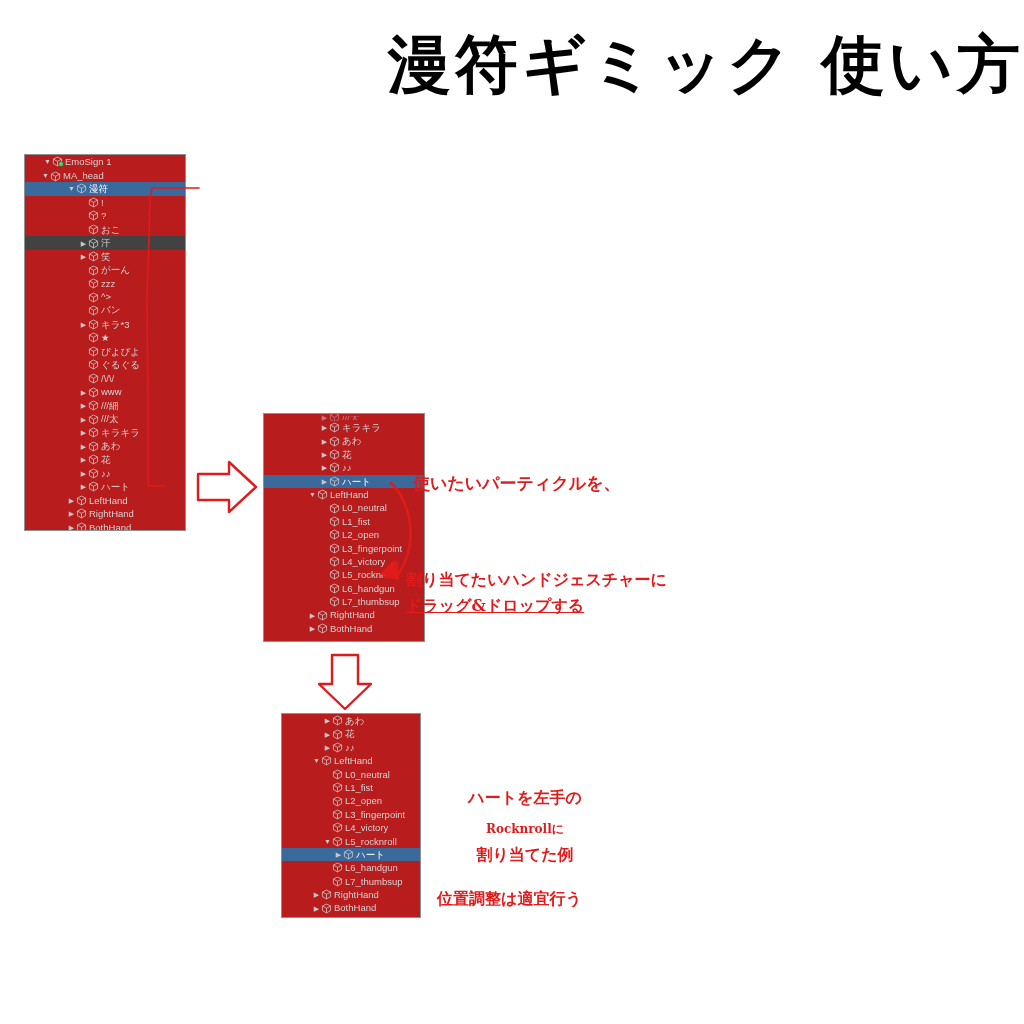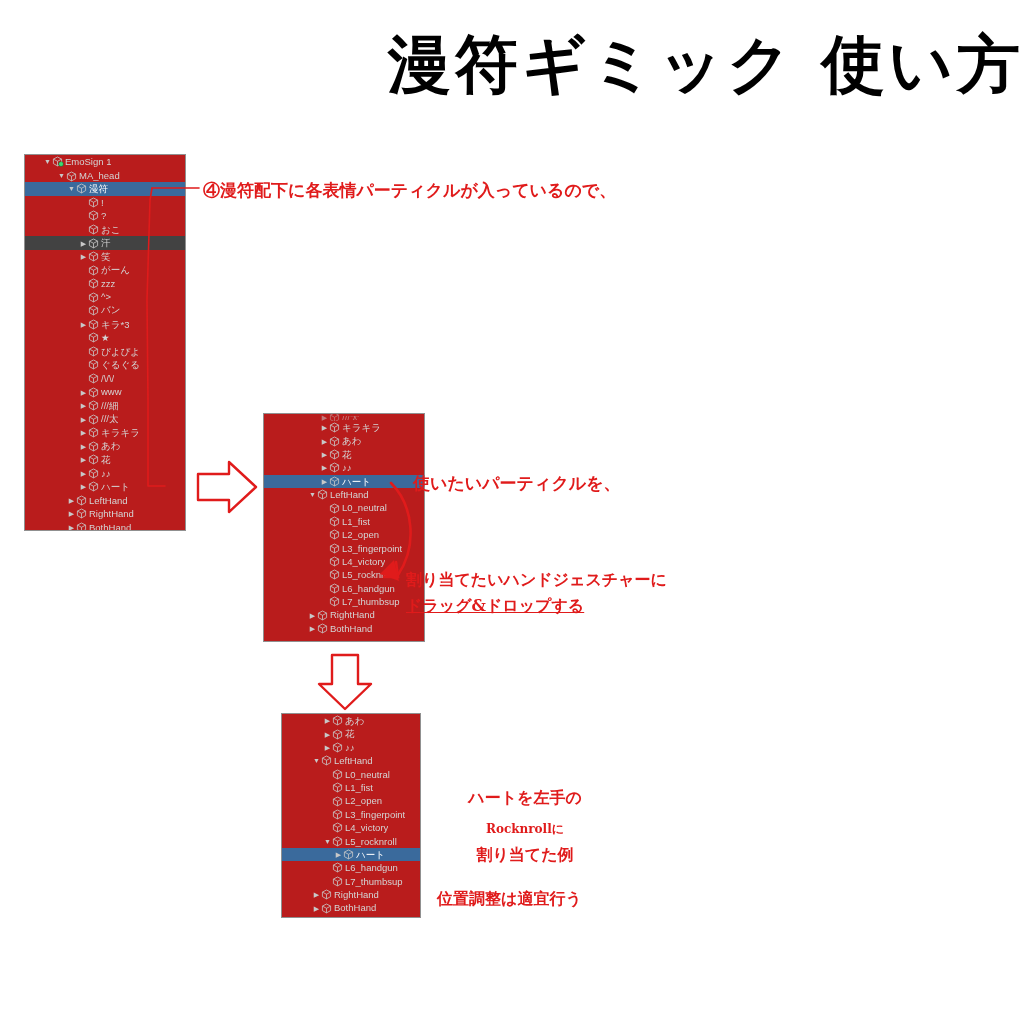--- a/index.html
+++ b/index.html
@@ -106,21 +106,21 @@
             <g fill="none" stroke="#c9c9c9" stroke-width="0.8" stroke-linejoin="round">
               <path d="M5.5,1 L9.6,3.1 L9.6,7.6 L5.5,9.9 L1.4,7.6 L1.4,3.1 Z"></path>
               <path d="M1.4,3.1 L5.5,5.3 L9.6,3.1"></path>
               <path d="M5.5,5.3 L5.5,9.9"></path>
             </g>
           </svg>
           <span class="prefab-dot"></span>
         </span>
         <span class="lbl">EmoSign 1</span>
       </div>
-      <div class="row" style="height: 13.55px; line-height: 13.55px; padding-left: 32px; align-items: flex-end;">
+      <div class="row" style="height: 13.55px; line-height: 13.55px; padding-left: 16px; align-items: flex-end;">
         <span class="tw">▼</span>
         <span class="cube">
           <svg width="11" height="11" viewBox="0 0 11 11">
             <g fill="none" stroke="#c9c9c9" stroke-width="0.8" stroke-linejoin="round">
               <path d="M5.5,1 L9.6,3.1 L9.6,7.6 L5.5,9.9 L1.4,7.6 L1.4,3.1 Z"></path>
               <path d="M1.4,3.1 L5.5,5.3 L9.6,3.1"></path>
               <path d="M5.5,5.3 L5.5,9.9"></path>
             </g>
           </svg>
         </span>
@@ -905,21 +905,20 @@
     </g>
     <g fill="#e01b1b" stroke="none">
       <path d="M399,581 L380,574 L394,560 Z"></path>
     </g>
 
     <g fill="#ffffff" stroke="#e01b1b" stroke-width="2.4" stroke-linejoin="round">
       <path d="M332,655 L358,655 L358,684 L371,684 L345,709 L319,684 L332,684 Z"></path>
     </g>
   </svg>
 
-  <div class="redtxt" style="left:203px;top:180px;font-size:17px;">④漫符配下に各表情パーティクルが入っているので、</div>
 
   <div class="redtxt" style="left:406px;top:570px;font-size:16px;">割り当てたいハンドジェスチャーに</div>
 
   <div class="redtxt" style="left:413px;top:473px;font-size:17px;">使いたいパーティクルを、</div>
   <div class="redtxt" style="left:406px;top:596px;font-size:16px;text-decoration:underline;">ドラッグ&amp;ドロップする</div>
 
   <div class="redtxt c" style="left:429px;top:788px;width:192px;font-size:16px;">ハートを左手の</div>
   <div class="redtxt c" style="left:429px;top:822px;width:192px;font-size:12px;">Rocknrollに</div>
   <div class="redtxt c" style="left:429px;top:845px;width:192px;font-size:16px;">割り当てた例</div>
 

